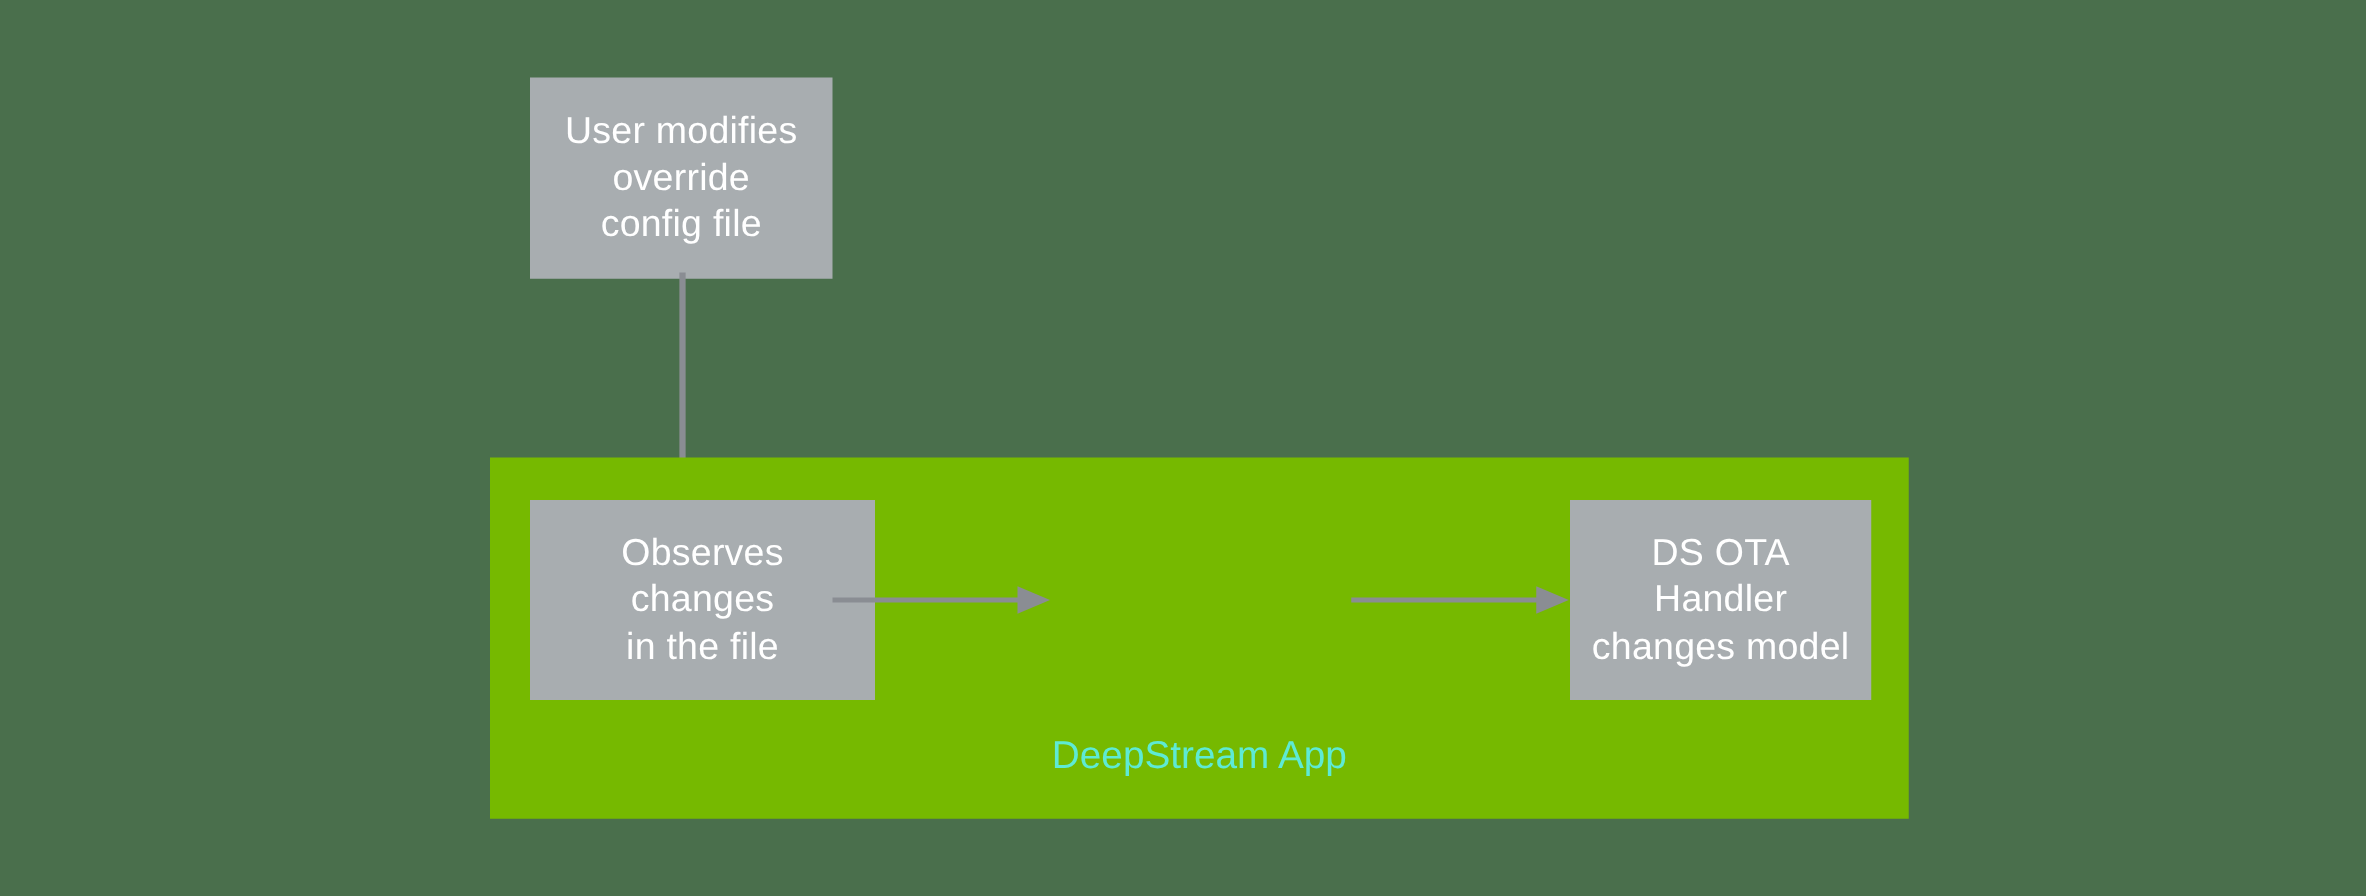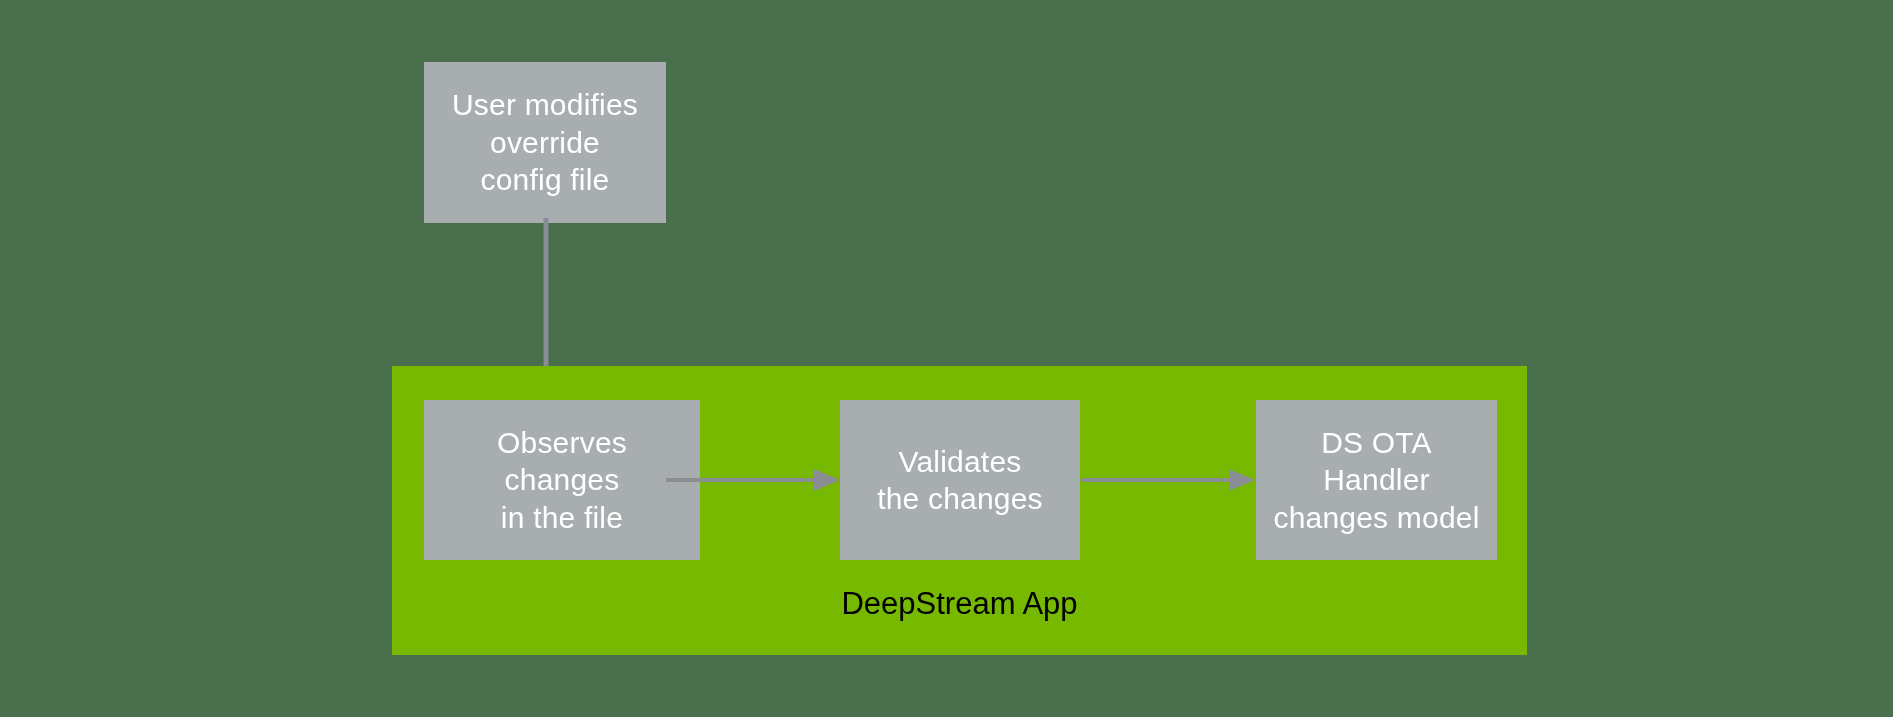--- a/index.html
+++ b/index.html
@@ -79,21 +79,21 @@
     height: 160px;
   }
 
   
   #app-caption {
     position: absolute;
     left: 392px;
     top: 585px;
     width: 1135px;
     text-align: center;
-    color: #000000;
+    color: #5eead4;
     font-size: 31px;
     line-height: 1.2;
   }
 
   
   .arrow-svg {
     position: absolute;
     overflow: visible;
     pointer-events: none;
   }
@@ -138,24 +138,20 @@
     <span class="box-label">Observes
 changes
 in the file</span>
   </div>
 
   <svg class="arrow-svg" id="arrow-1" viewBox="0 0 176 30">
     <line x1="0" y1="15" x2="152" y2="15" stroke="#8a8d93" stroke-width="4"></line>
     <polygon points="174,15 148,4 148,26" fill="#8a8d93"></polygon>
   </svg>
 
-  <div class="box" id="validate-box">
-    <span class="box-label">Validates
-the changes</span>
-  </div>
 
   <svg class="arrow-svg" id="arrow-2" viewBox="0 0 176 30">
     <line x1="0" y1="15" x2="152" y2="15" stroke="#8a8d93" stroke-width="4"></line>
     <polygon points="174,15 148,4 148,26" fill="#8a8d93"></polygon>
   </svg>
 
   <div class="box" id="handler-box">
     <span class="box-label">DS OTA
 Handler
 changes model</span>

